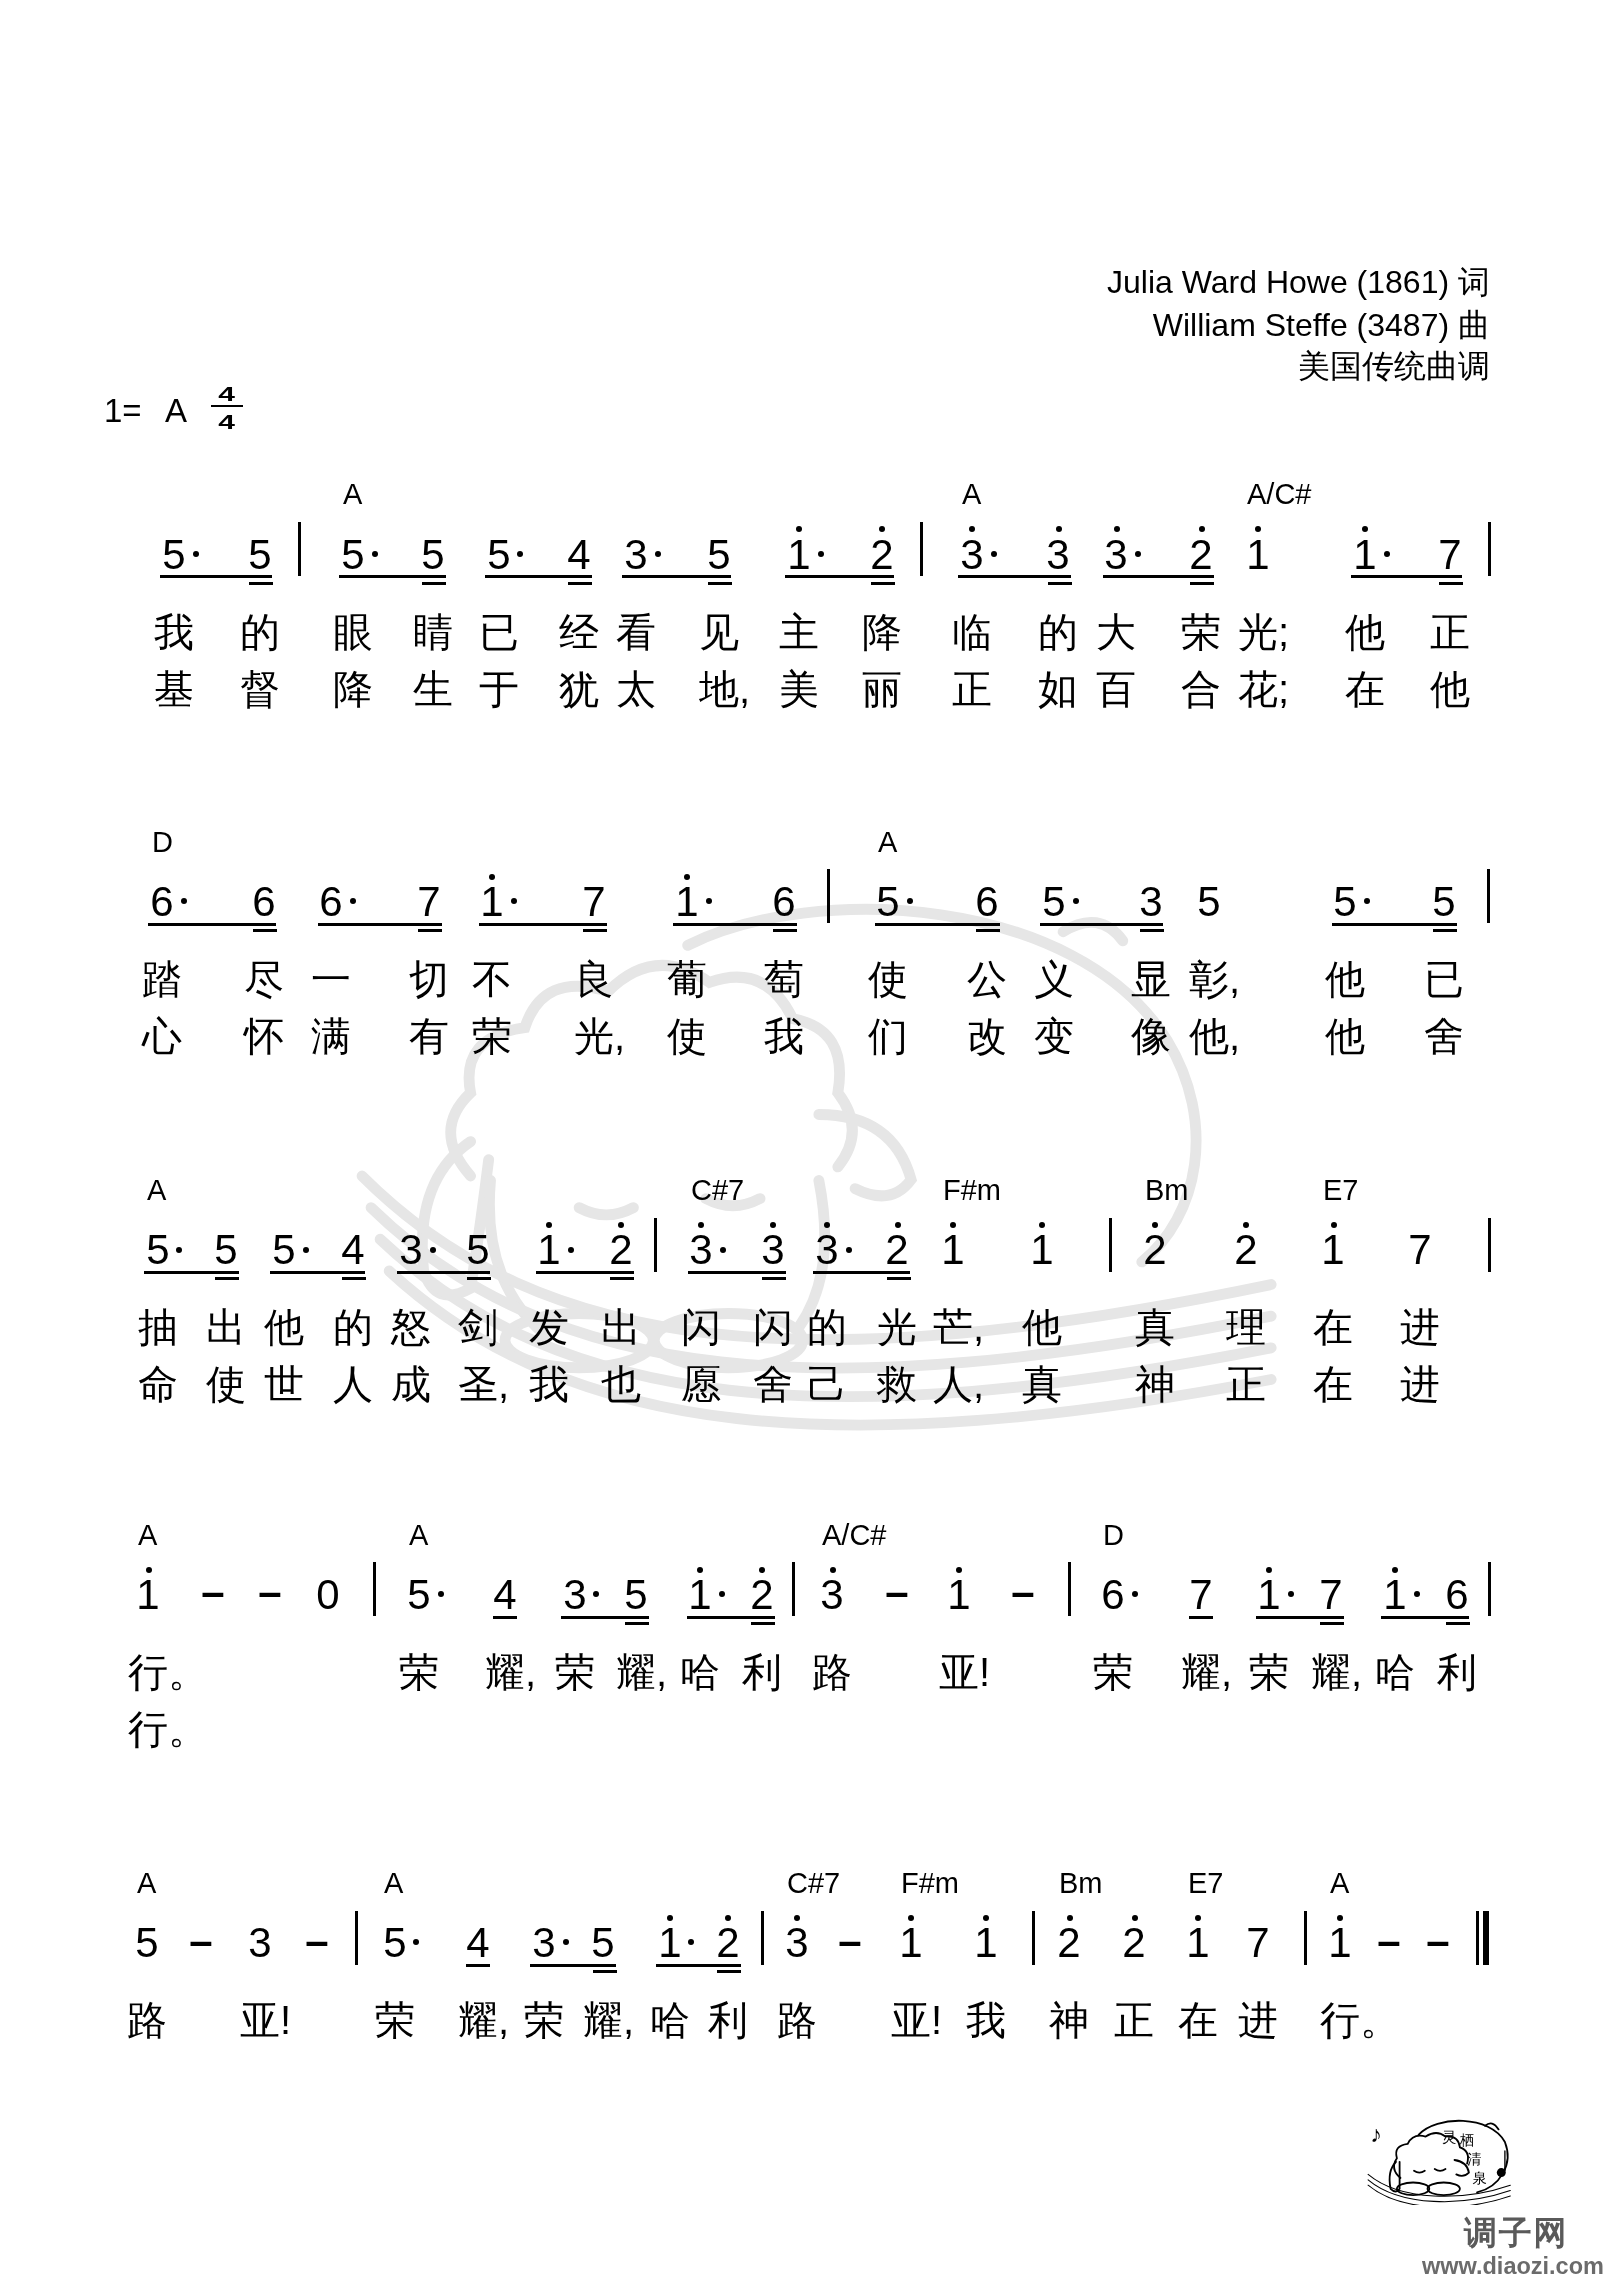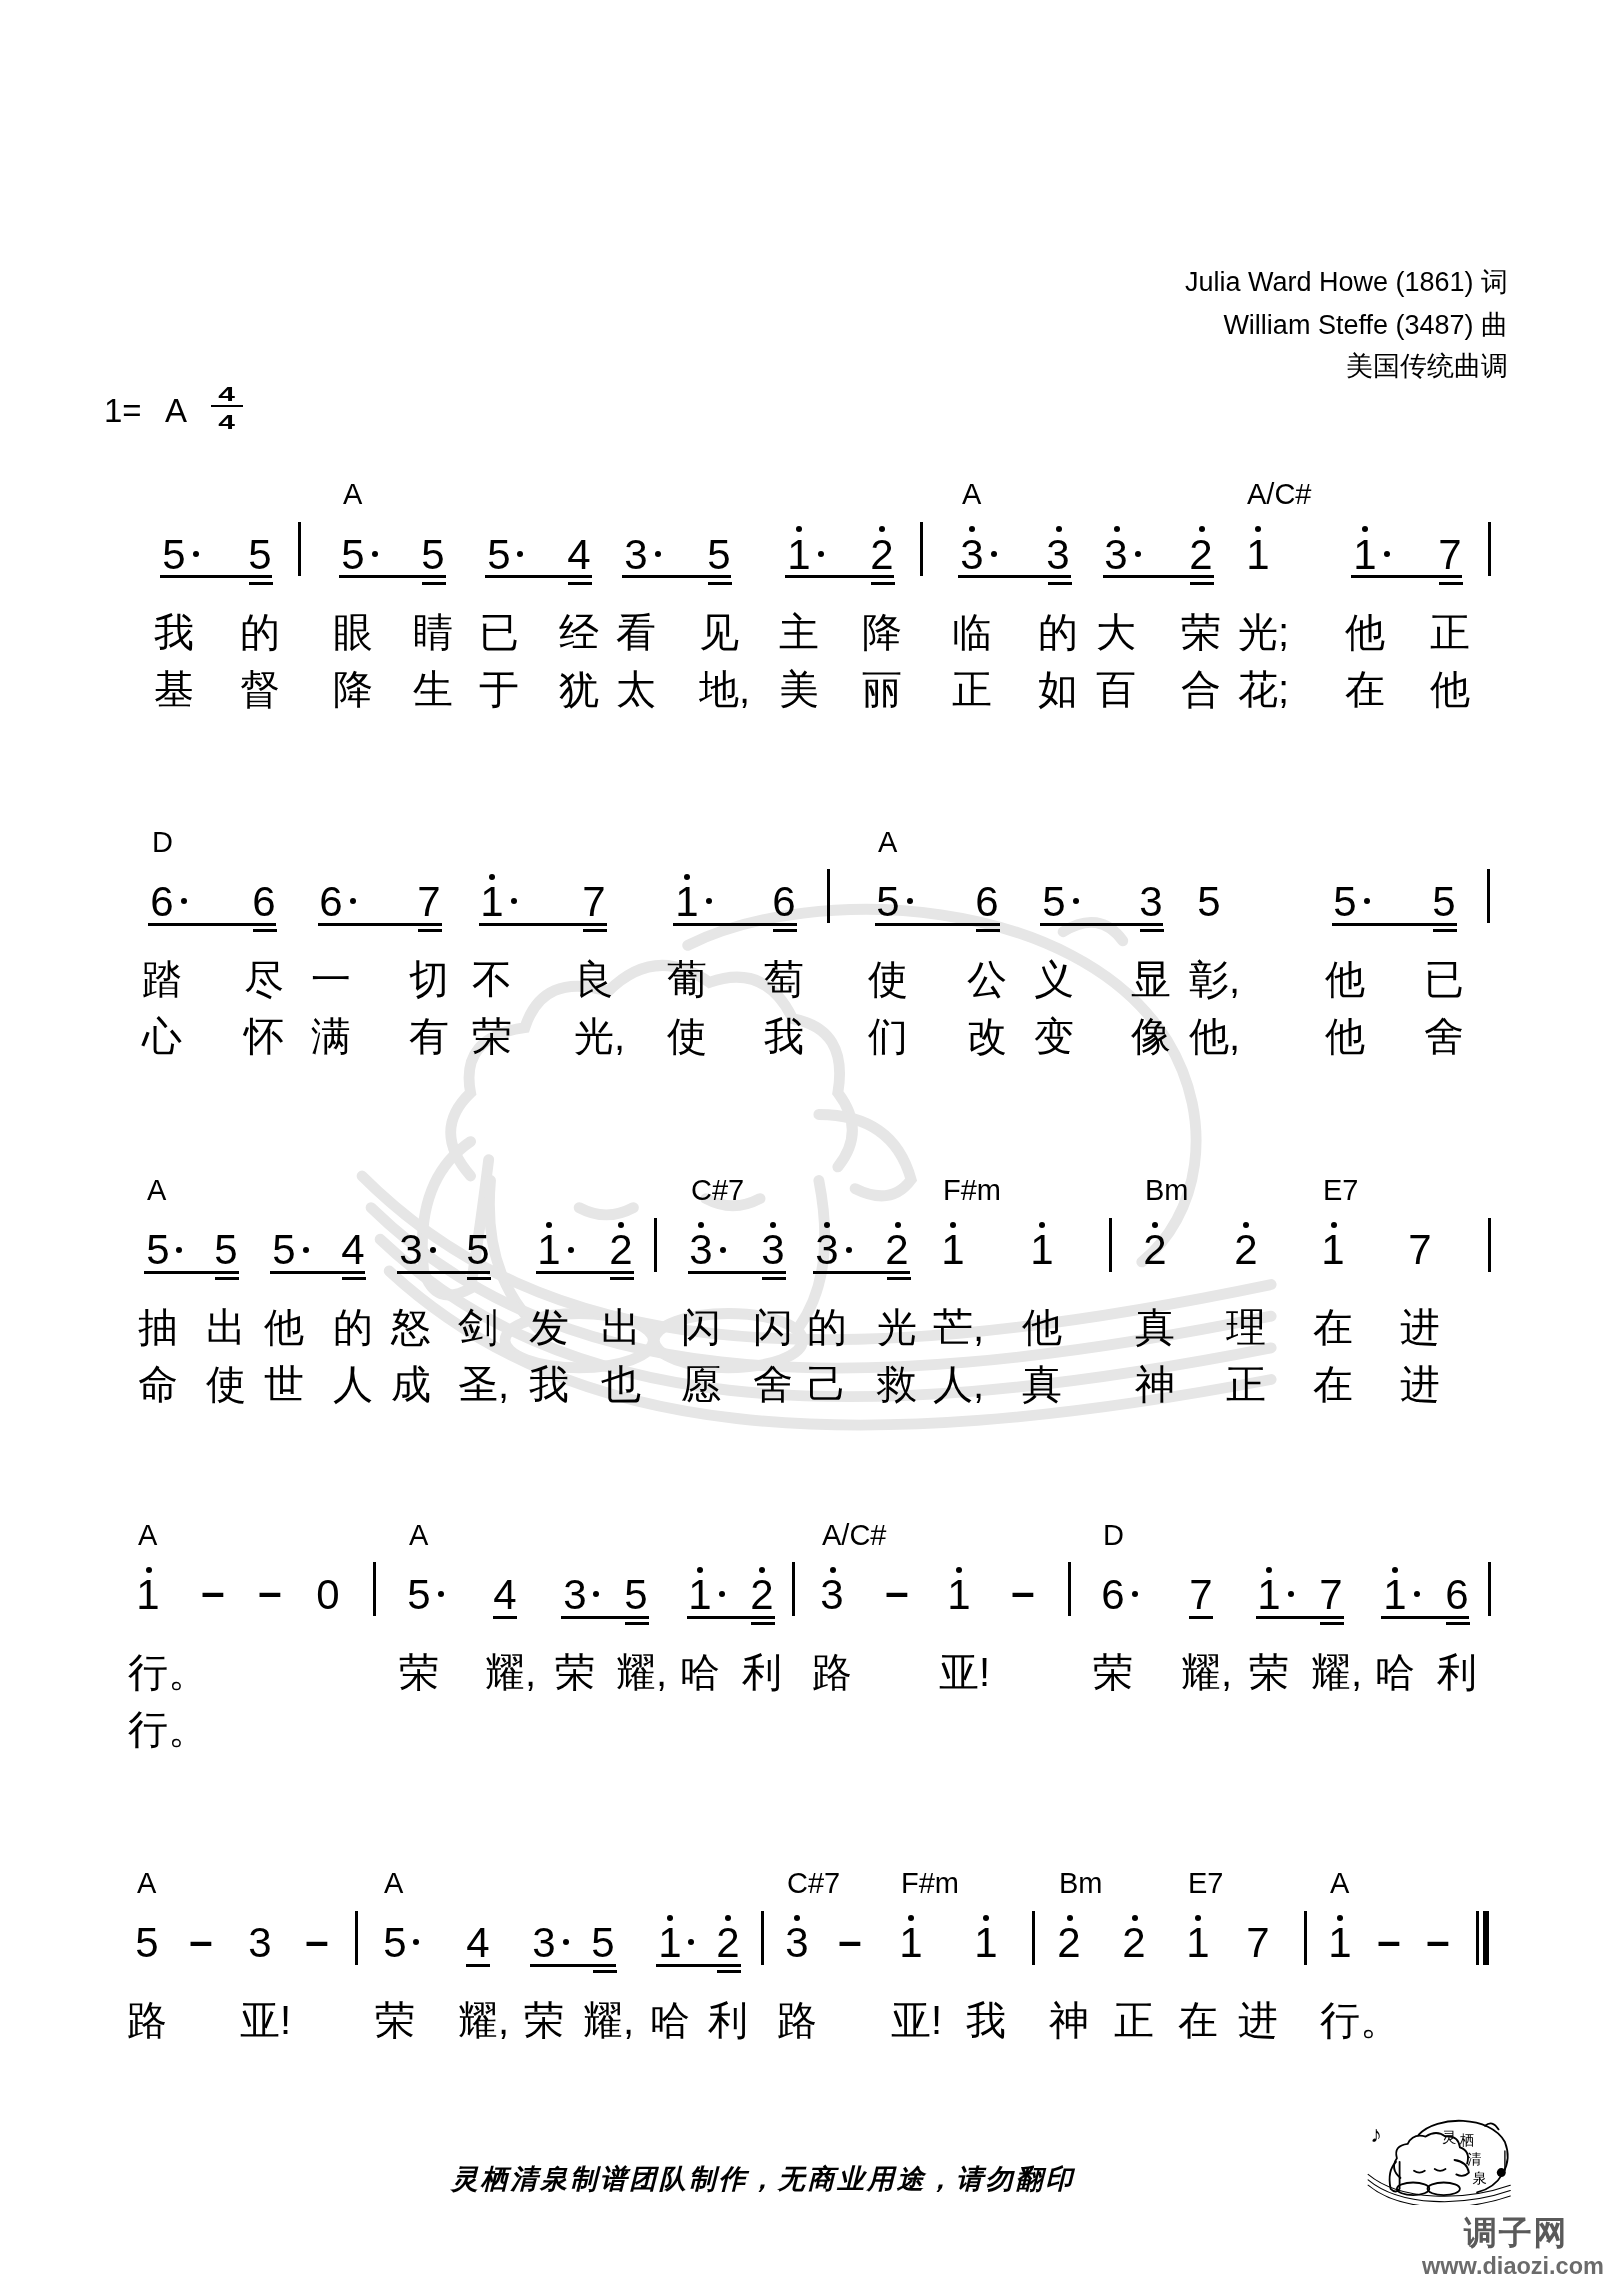--- a/index.html
+++ b/index.html
@@ -8,21 +8,21 @@
     overflow: hidden; color: #000;
     font-family: "Liberation Sans", "DejaVu Sans", sans-serif;
   }
   .abs { position: absolute; }
   #watermark { position: absolute; left: 0; top: 0; width: 1616px; height: 2285px; z-index: 0; }
   #score { position: absolute; left: 0; top: 0; width: 1616px; height: 2285px; z-index: 1; }
 
   .title { left: 0; width: 1592px; top: 138px; text-align: center; font-size: 62px; line-height: 62px; font-weight: bold; letter-spacing: 1.8px; }
   .subtitle { left: 0; width: 1592px; top: 215px; text-align: center; font-size: 30px; line-height: 30px; }
   .scripture { left: 0; width: 1599px; top: 266px; text-align: center; font-size: 27px; line-height: 27px; }
-  .credit { right: 108px; font-size: 27px; line-height: 29px; text-align: right; white-space: nowrap; }
+  .credit { right: 126px; font-size: 32px; line-height: 29px; text-align: right; white-space: nowrap; }
   .keysig { top: 394px; font-size: 33px; line-height: 33px; }
   .timesig-num { left: 213px; width: 27px; text-align: center; font-size: 20px; line-height: 20px; font-weight: bold; transform: scaleX(1.5); }
   .timesig-line { left: 211px; top: 405px; width: 32px; height: 1.8px; background: #000; }
 
   .note { position: absolute; width: 40px; height: 42px; text-align: center; font-size: 42px; line-height: 42px; }
   .dash { font-weight: bold; }
   .octdot, .augdot { position: absolute; width: 6.3px; height: 6.3px; border-radius: 50%; background: #000; }
   .uline { position: absolute; height: 2.7px; background: #000; }
   .barline { position: absolute; width: 2.7px; height: 54px; background: #000; }
   .barline.thick { width: 6.3px; }
@@ -451,21 +451,20 @@
       <div class="uline" style="left: 656px; width: 85px; top: 1964px;"></div>
       <div class="chord" style="left: 137px; top: 1869px;">A</div>
       <div class="chord" style="left: 384px; top: 1869px;">A</div>
       <div class="chord" style="left: 787px; top: 1869px;">C#7</div>
       <div class="chord" style="left: 901px; top: 1869px;">F#m</div>
       <div class="chord" style="left: 1059px; top: 1869px;">Bm</div>
       <div class="chord" style="left: 1188px; top: 1869px;">E7</div>
       <div class="chord" style="left: 1330px; top: 1869px;">A</div>
     </div>
 
-  <div class="abs footer-note">灵栖清泉制谱团队制作，无商业用途，请勿翻印</div>
 
   <svg id="logo" viewBox="0 0 170 100" xmlns="http://www.w3.org/2000/svg">
     <g fill="none" stroke="#000" stroke-width="2" stroke-linecap="round">
       <path d="M 60 22 C 80 0, 140 0, 156 30 C 166 55, 150 80, 125 86"></path>
       <path d="M 134 12 q 8 -7 15 4"></path>
       <path d="M 40 70 q -12 -10 -4 -22 q -4 -14 12 -16 q 6 -12 20 -8 q 12 -8 22 0 q 14 -2 16 12 q 12 4 8 18"></path>
       <path d="M 35 52 q -10 10 -6 30 q 6 6 10 0 q 0 -18 0 -30"></path>
       <path d="M 100 50 q 14 2 16 14 q -6 6 -14 2"></path>
       <path d="M 55 62 q 6 4 12 0 M 78 60 q 6 4 12 0"></path>
       <ellipse cx="54" cy="82" rx="18" ry="7"></ellipse>

